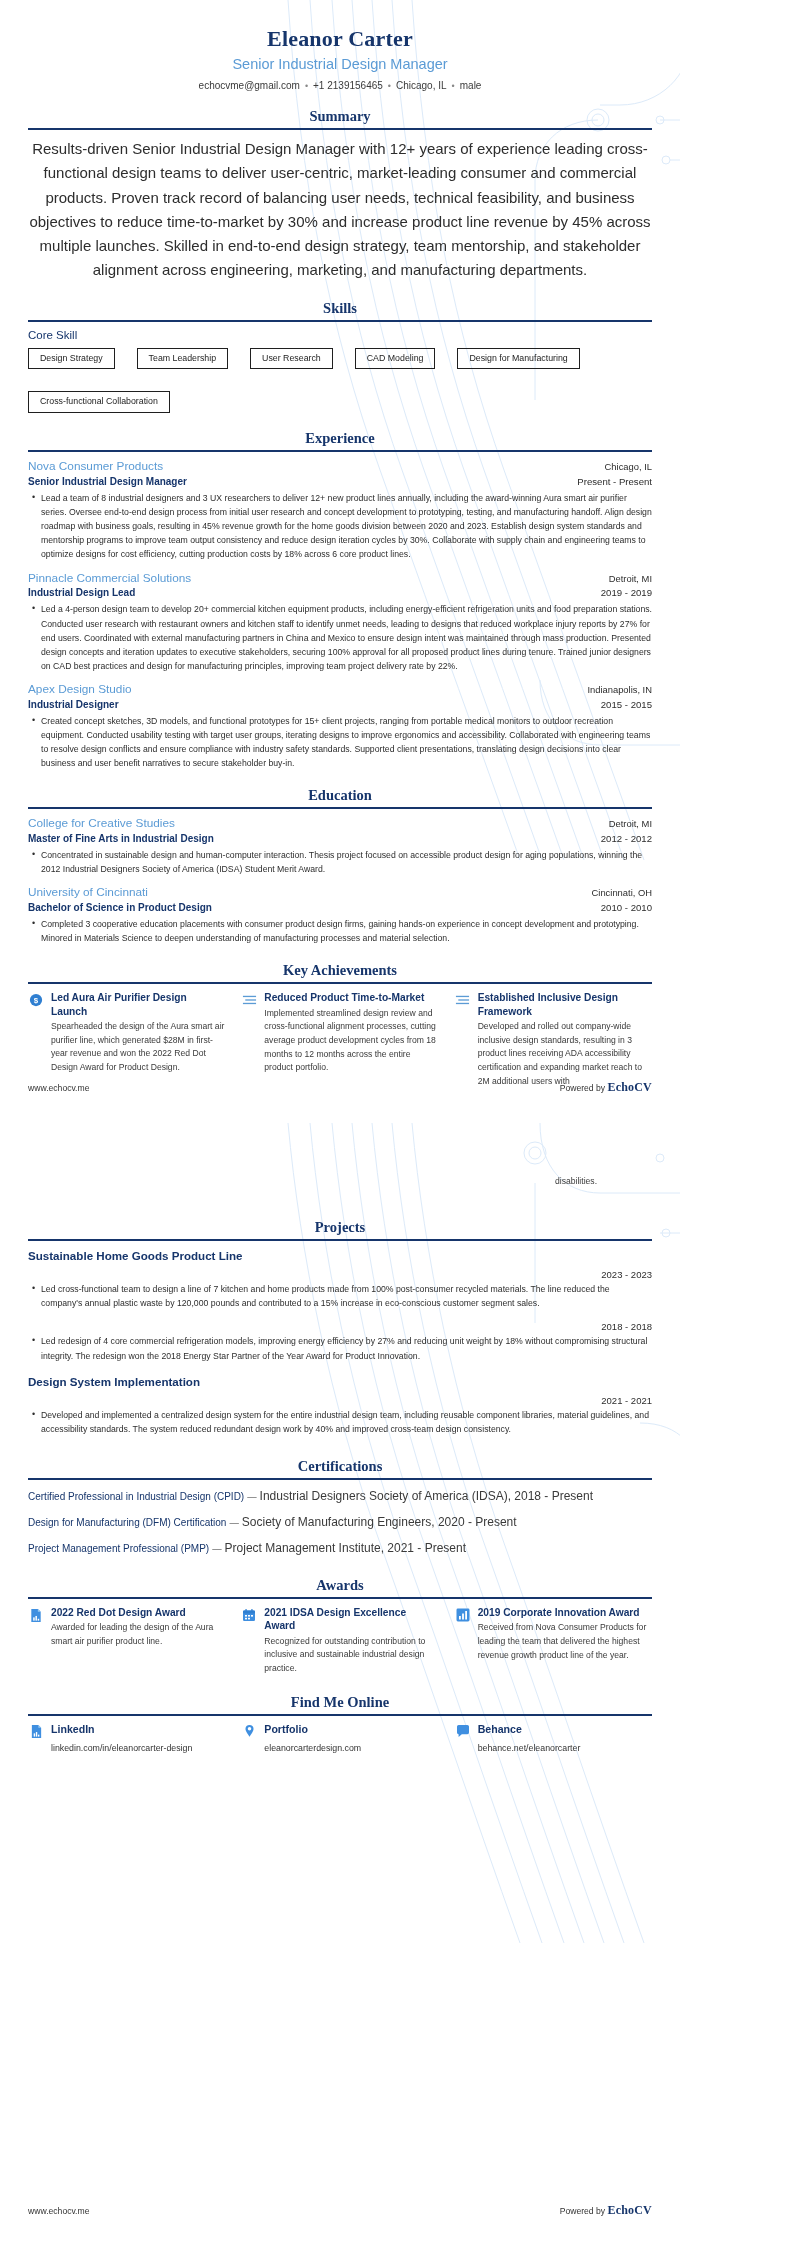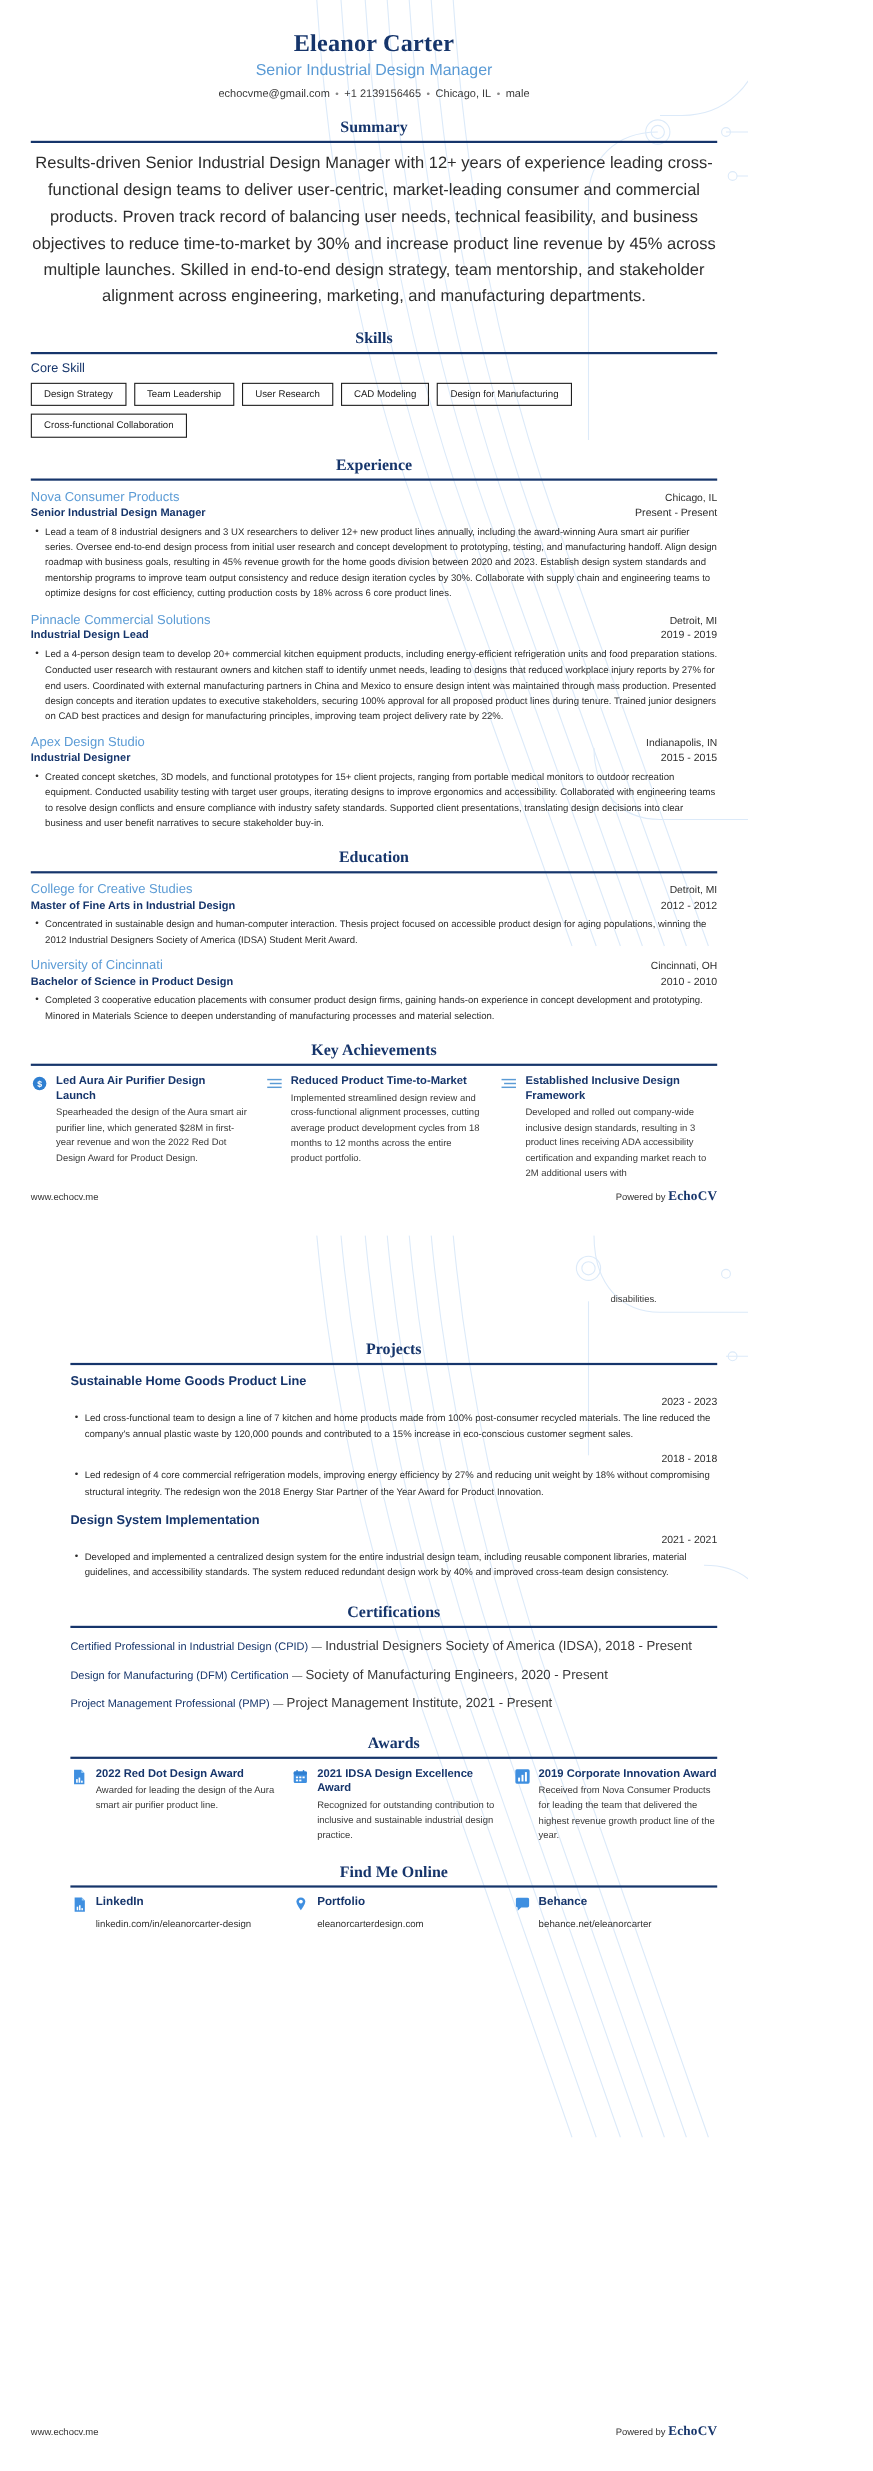--- a/index.html
+++ b/index.html
@@ -9,21 +9,21 @@
     font-family: "Liberation Sans", sans-serif;
     color: #2b2b2b;
   }
   .page {
     position: relative;
     width: 680px;
     background: #fff;
     overflow: hidden;
   }
   .page-1 { height: 1123px; }
-  .page-2 { height: 1123px; padding-left: 36px; }
+  .page-2 { height: 1123px; }
 
   .deco {
     position: absolute;
     inset: 0;
     pointer-events: none;
     z-index: 0;
   }
   .content {
     position: relative;
     z-index: 1;
@@ -73,21 +73,21 @@
     color: #2d2d2d;
     text-align: center;
   }
 
   
   .skill-group-title {
     font-size: 11.5px;
     color: #16356b;
     margin: 2px 0 7px;
   }
-  .chips { display: flex; flex-wrap: wrap; gap: 7px; }
+  .chips { display: flex; flex-wrap: wrap; gap: 22px; }
   .chip {
     border: 1px solid #1f1f1f;
     font-size: 8.8px;
     color: #222;
     padding: 5px 11px;
     line-height: 1.1;
     white-space: nowrap;
   }
 
   

